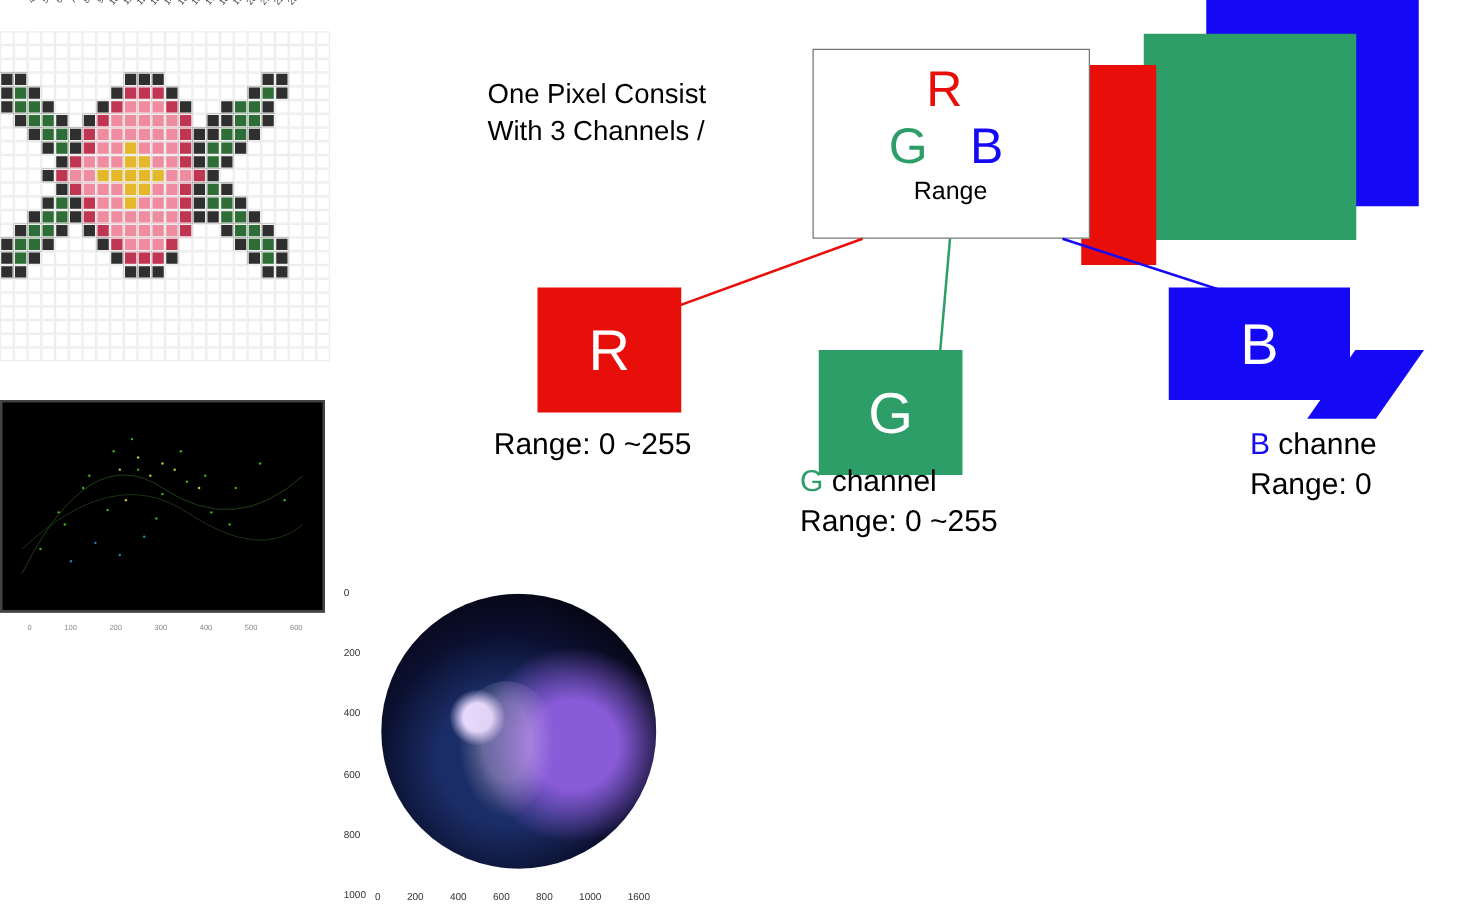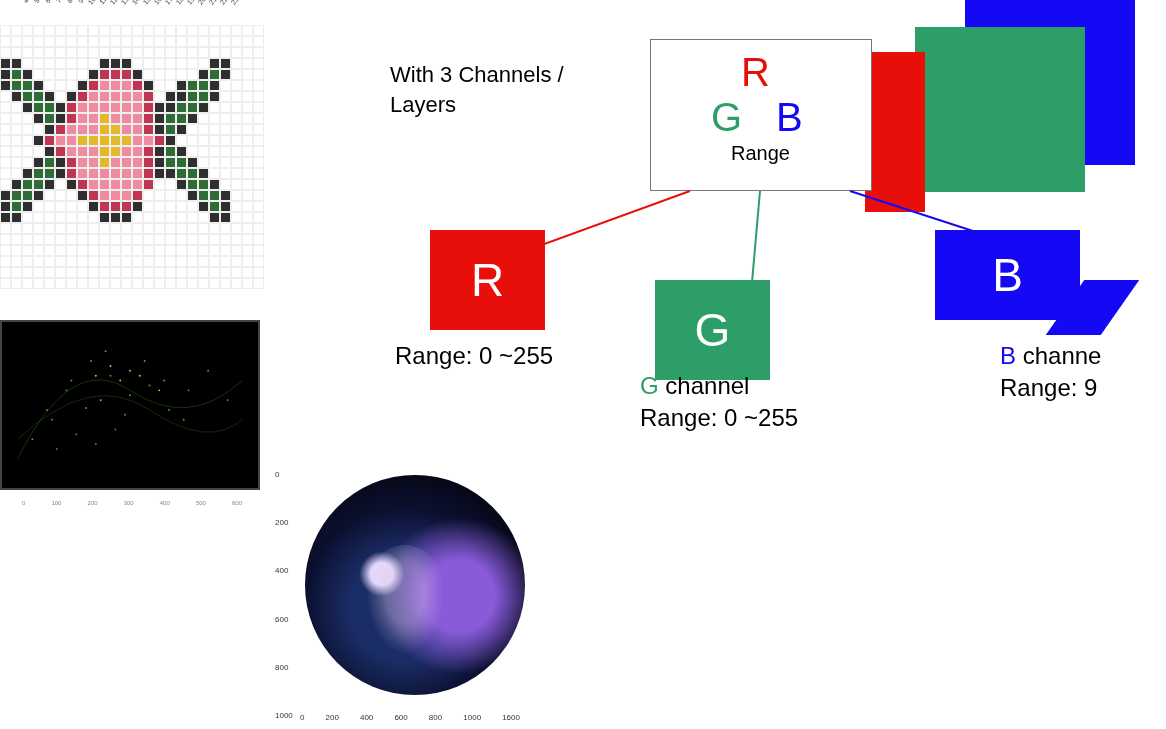--- a/index.html
+++ b/index.html
@@ -723,22 +723,22 @@
       <span>200</span>
       <span>400</span>
       <span>600</span>
       <span>800</span>
       <span>1000</span>
       <span>1600</span>
     </div>
 </div>
 
 <div class="abs annotation">
+  <div>One Pixel Consist</div>
   <div>With 3 Channels /</div>
-  <div> Layers</div>
 </div>
 
 <div class="sq blue-back"></div>
 <div class="sq green-back" style="top:27px"></div>
 <div class="sq red-back"></div>
 
 <div class="abs pixel-box">
   <div class="R">R</div>
   <div class="G">G</div>
   <div class="B">B</div>
@@ -762,14 +762,14 @@
 
 <div class="ch-label" style="left:395px;top:340px;">
   <div>Range: 0 ~255</div>
 </div>
 <div class="ch-label" style="left:640px;top:370px;">
   <div><span class="c-gc">G</span><span> channel</span></div>
   <div>Range: 0 ~255</div>
 </div>
 <div class="ch-label" style="left:1000px;top:340px;">
   <div><span class="c-bc">B</span><span> channe</span></div>
-  <div>Range: 9</div>
+  <div>Range: 0</div>
 </div>
 
 </body></html>

